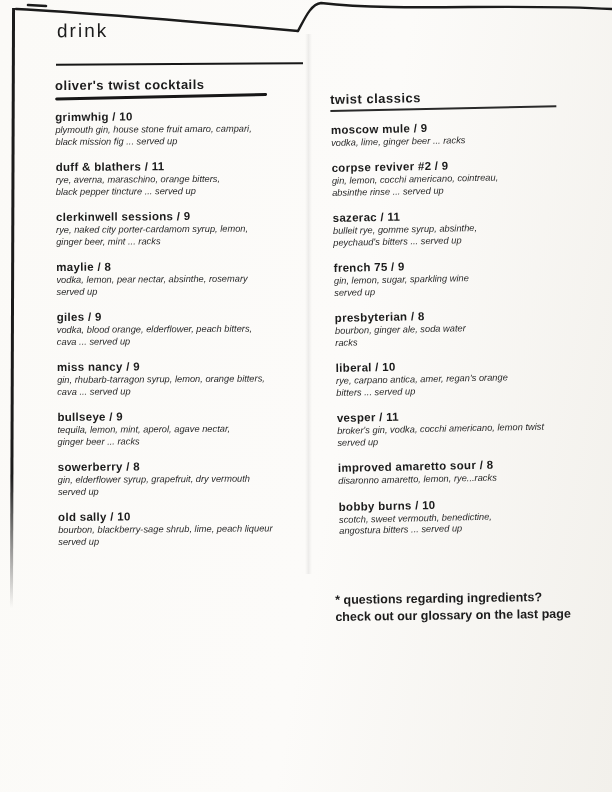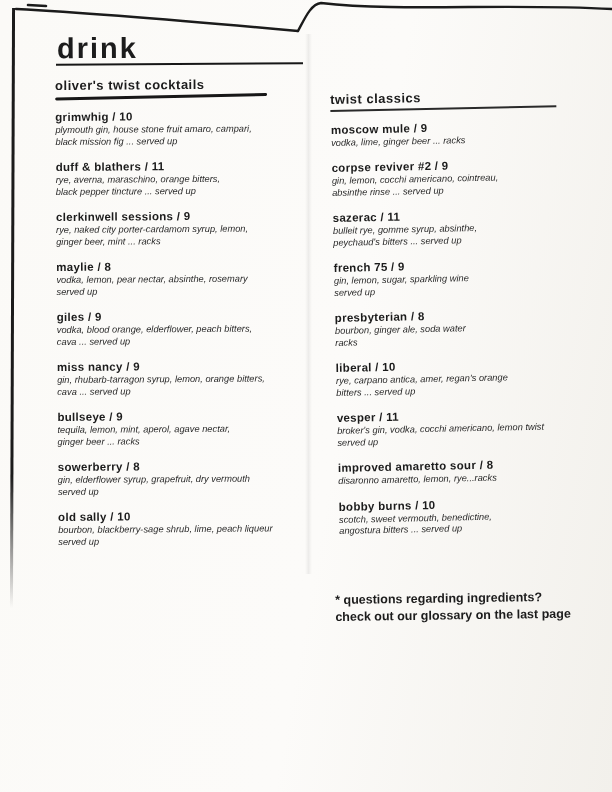--- a/index.html
+++ b/index.html
@@ -26,23 +26,23 @@
     transform: rotate(0.2deg);
   }
   .center-crease {
     position: absolute;
     left: 305px; top: 34px;
     width: 7px; height: 540px;
     background: linear-gradient(90deg, rgba(0,0,0,0) 0%, rgba(0,0,0,0.06) 50%, rgba(0,0,0,0) 100%);
   }
   .page-title {
     position: absolute;
-    left: 57px; top: 32px;
-    font-size: 29px;
-    font-weight: bold;
+    left: 57px; top: 20px;
+    font-size: 19px;
+    font-weight: normal;
     letter-spacing: 2px;
     transform: rotate(-0.3deg);
   }
   .title-rule {
     position: absolute;
     left: 56px; top: 63px;
     width: 247px; height: 2px;
     background: #171717;
     transform: rotate(-0.3deg);
   }

